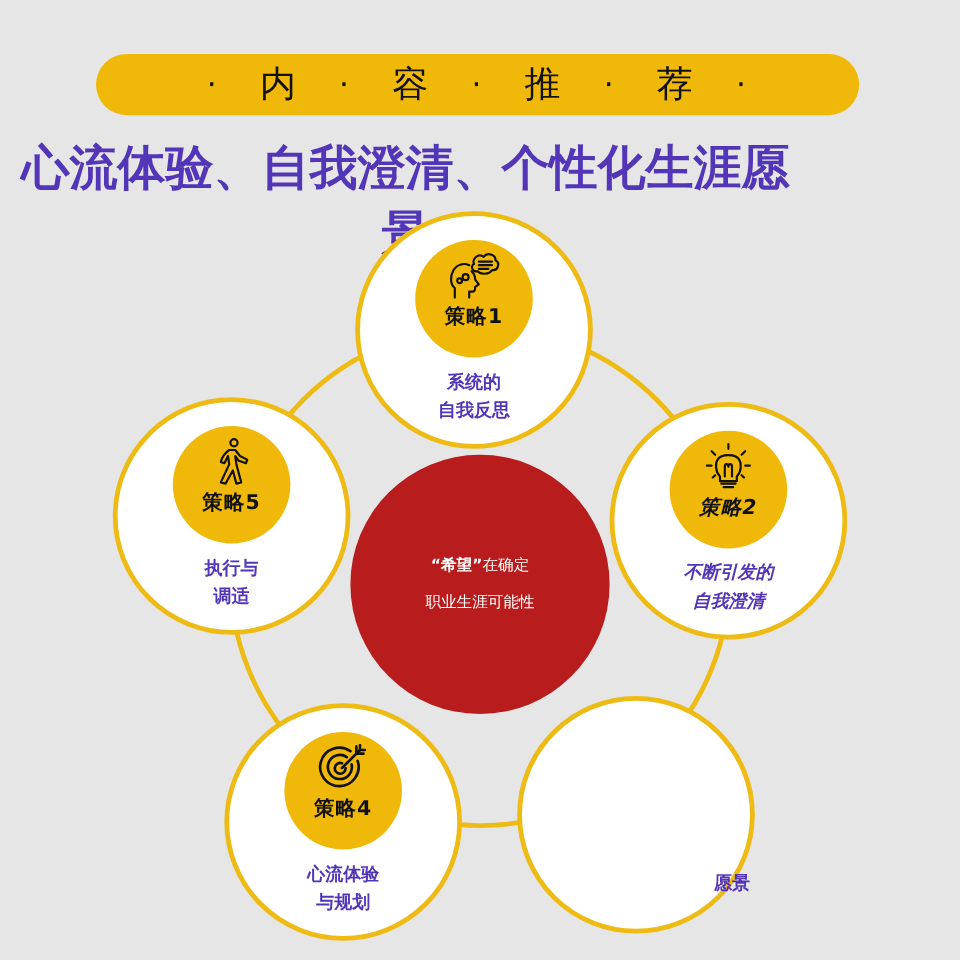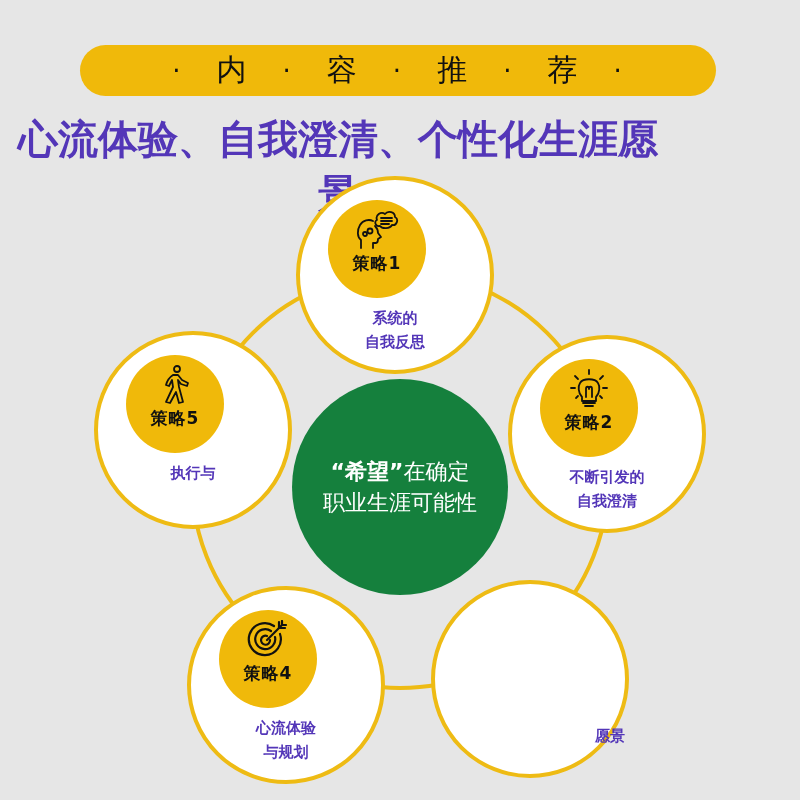--- a/index.html
+++ b/index.html
@@ -19,37 +19,37 @@
     .subtitle {
       position: absolute; left: 0; top: 112px; width: 676px; text-align: center;
       color: #5336b8; font-size: 40px; font-weight: bold; letter-spacing: 0px;
     }
     svg.ring { position: absolute; left: 0; top: 0; }
     .node {
       position: absolute; width: 190px; height: 190px; border-radius: 50%;
       background: #fff; border: 4px solid #eebb14; box-sizing: content-box;
     }
     .badge {
-      position: absolute; left: 28px; top: 20px; width: 98px; height: 98px;
+      position: absolute; left: 46px; top: 20px; width: 98px; height: 98px;
       border-radius: 50%; background: #f0b90a;
       display: flex; flex-direction: column; align-items: center; justify-content: flex-start;
     }
     .badge svg { margin-top: 10px; }
     .badge .label {
       font-size: 17px; font-weight: bold; color: #111; margin-top: 2px; letter-spacing: 1px;
     }
     .node .desc {
       position: absolute; left: 0; top: 126px; width: 190px; text-align: center;
       color: #5336b8; font-size: 15px; font-weight: bold; line-height: 24px;
     }
     .center {
       position: absolute; left: 292px; top: 379px; width: 216px; height: 216px;
-      border-radius: 50%; background: #15803d; color: #fff;
+      border-radius: 50%; background: #b91c1c; color: #fff;
       display: flex; flex-direction: column; align-items: center; justify-content: center;
-      font-size: 22px; line-height: 31px; text-align: center;
+      font-size: 13px; line-height: 31px; text-align: center;
     }
     .center b { font-weight: bold; }
   </style>
 </head>
 <body>
 
 <div class="banner">
   <span class="dot">·</span>
   <span>内</span>
   <span class="dot">·</span>
@@ -89,21 +89,21 @@
       </g>
     </svg>
     <div class="label">策略1</div>
   </div>
   <div class="desc">
     <div>系统的</div>
     <div>自我反思</div>
   </div>
 </div>
 
-<div class="node" style="left:508px; top:335px;">
+<div class="node" style="left:508px; top:335px;font-style:italic;">
   <div class="badge">
     <svg width="44" height="40" viewBox="0 0 44 40">
       <g fill="none" stroke="#111" stroke-width="1.8" stroke-linecap="round" stroke-linejoin="round">
         <line x1="22" y1="1" x2="22" y2="5"></line>
         <line x1="8" y1="7" x2="11" y2="10"></line>
         <line x1="36" y1="7" x2="33" y2="10"></line>
         <line x1="4" y1="19" x2="8" y2="19"></line>
         <line x1="36" y1="19" x2="40" y2="19"></line>
         <line x1="9" y1="29" x2="11" y2="27"></line>
         <line x1="35" y1="29" x2="33" y2="27"></line>
@@ -152,14 +152,15 @@
     <svg width="44" height="40" viewBox="0 0 44 40">
       <g fill="none" stroke="#111" stroke-width="1.8" stroke-linecap="round" stroke-linejoin="round">
         <circle cx="24" cy="4" r="3"></circle>
         <path d="M20 10 C17 12 14 16 13 20 L16 21 L19 15 L20 22 L13 37 L17 38 L23 27 L26 38 L30 37 L26 22 L25 15 L28 19 L34 21 L35 18 L29 15 L25 10 Z"></path>
       </g>
     </svg>
     <div class="label">策略5</div>
   </div>
   <div class="desc">
     <div>执行与</div>
+    <div>调适</div>
   </div>
 </div>
 
 </body></html>

